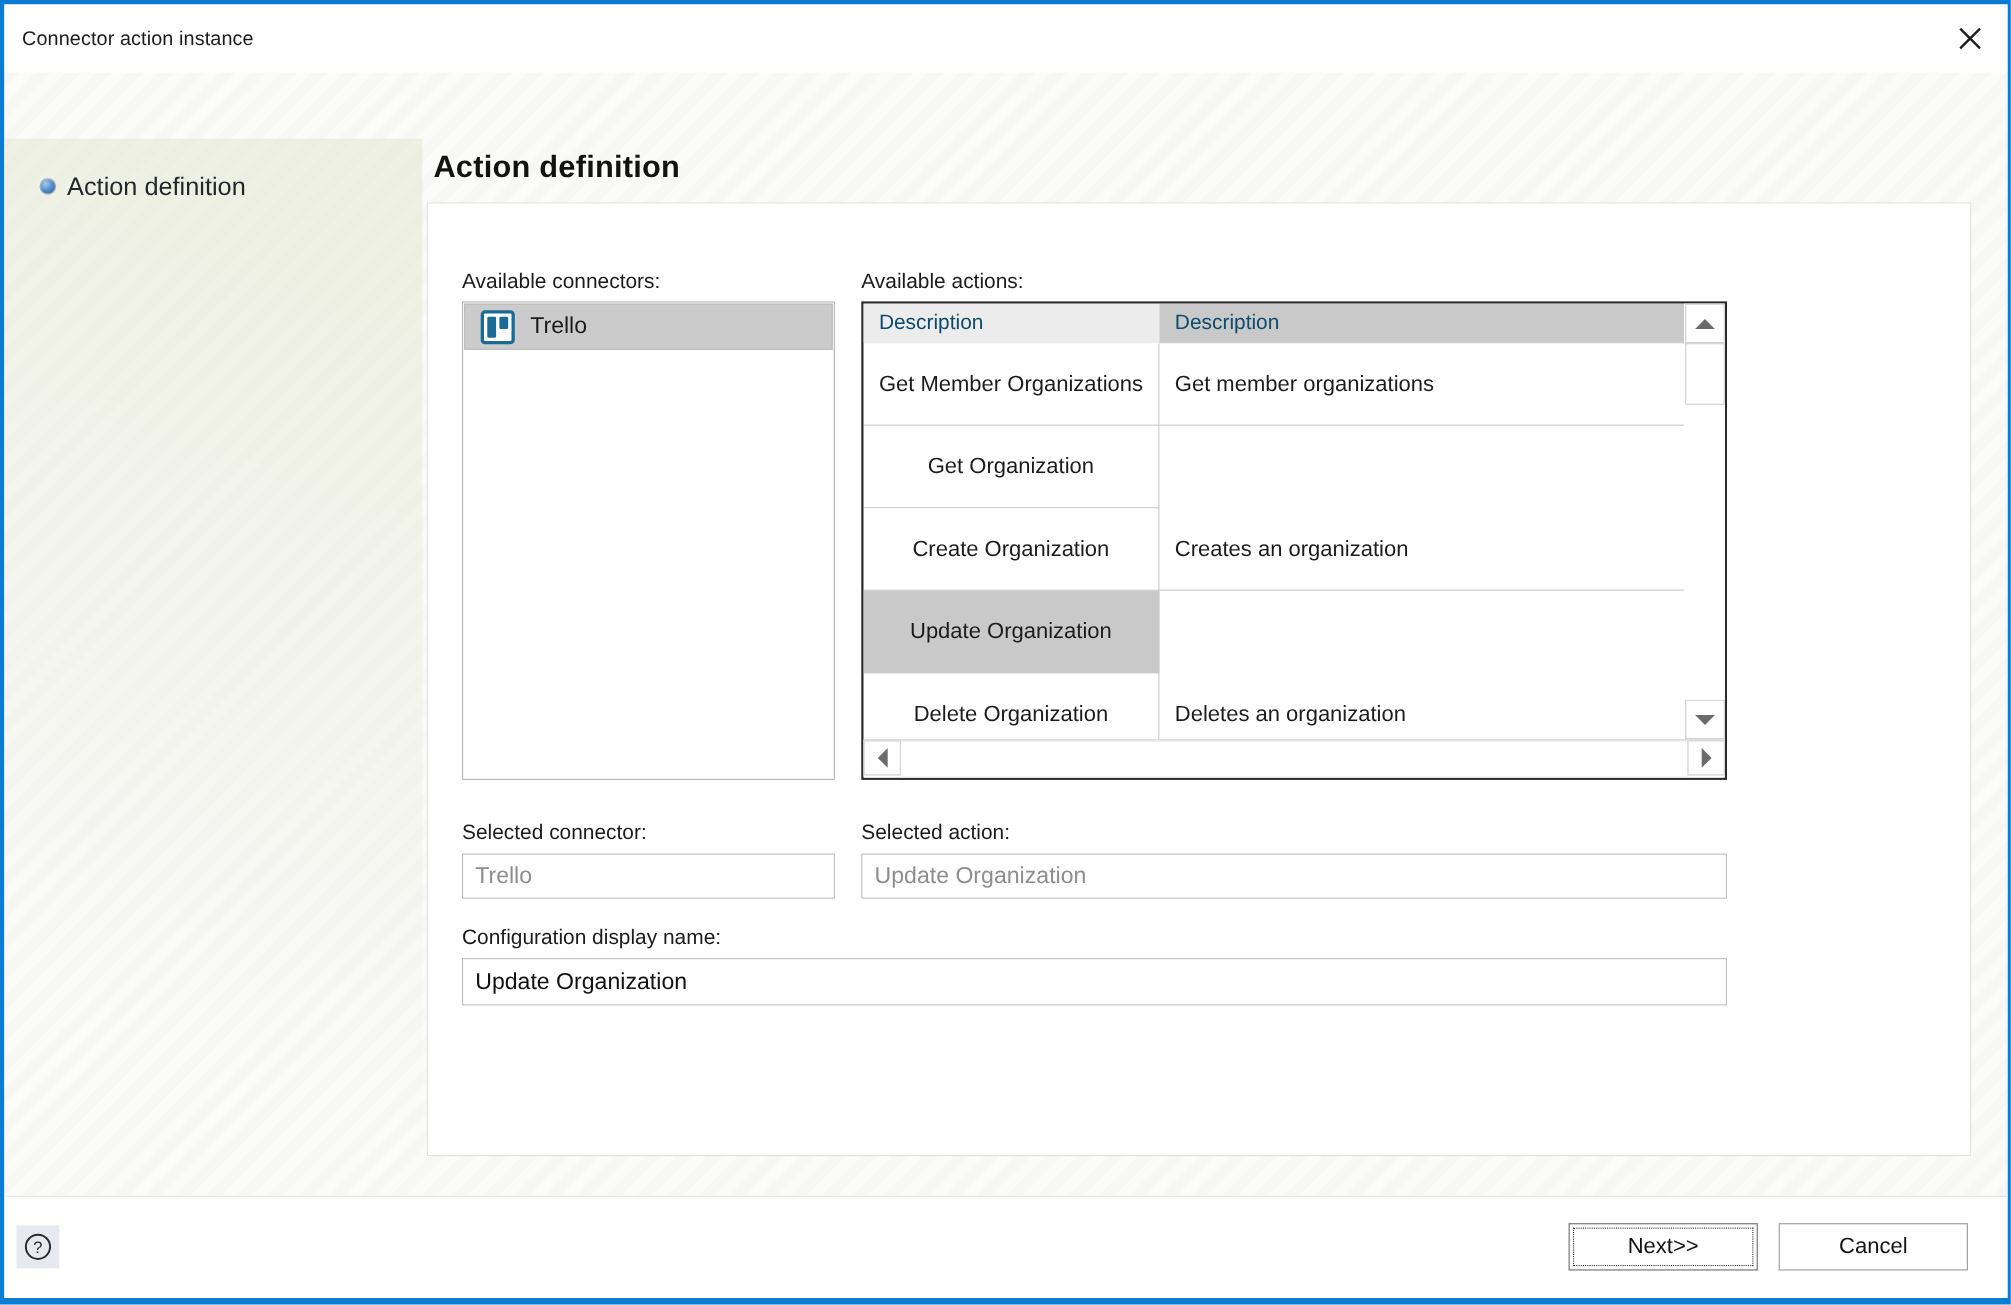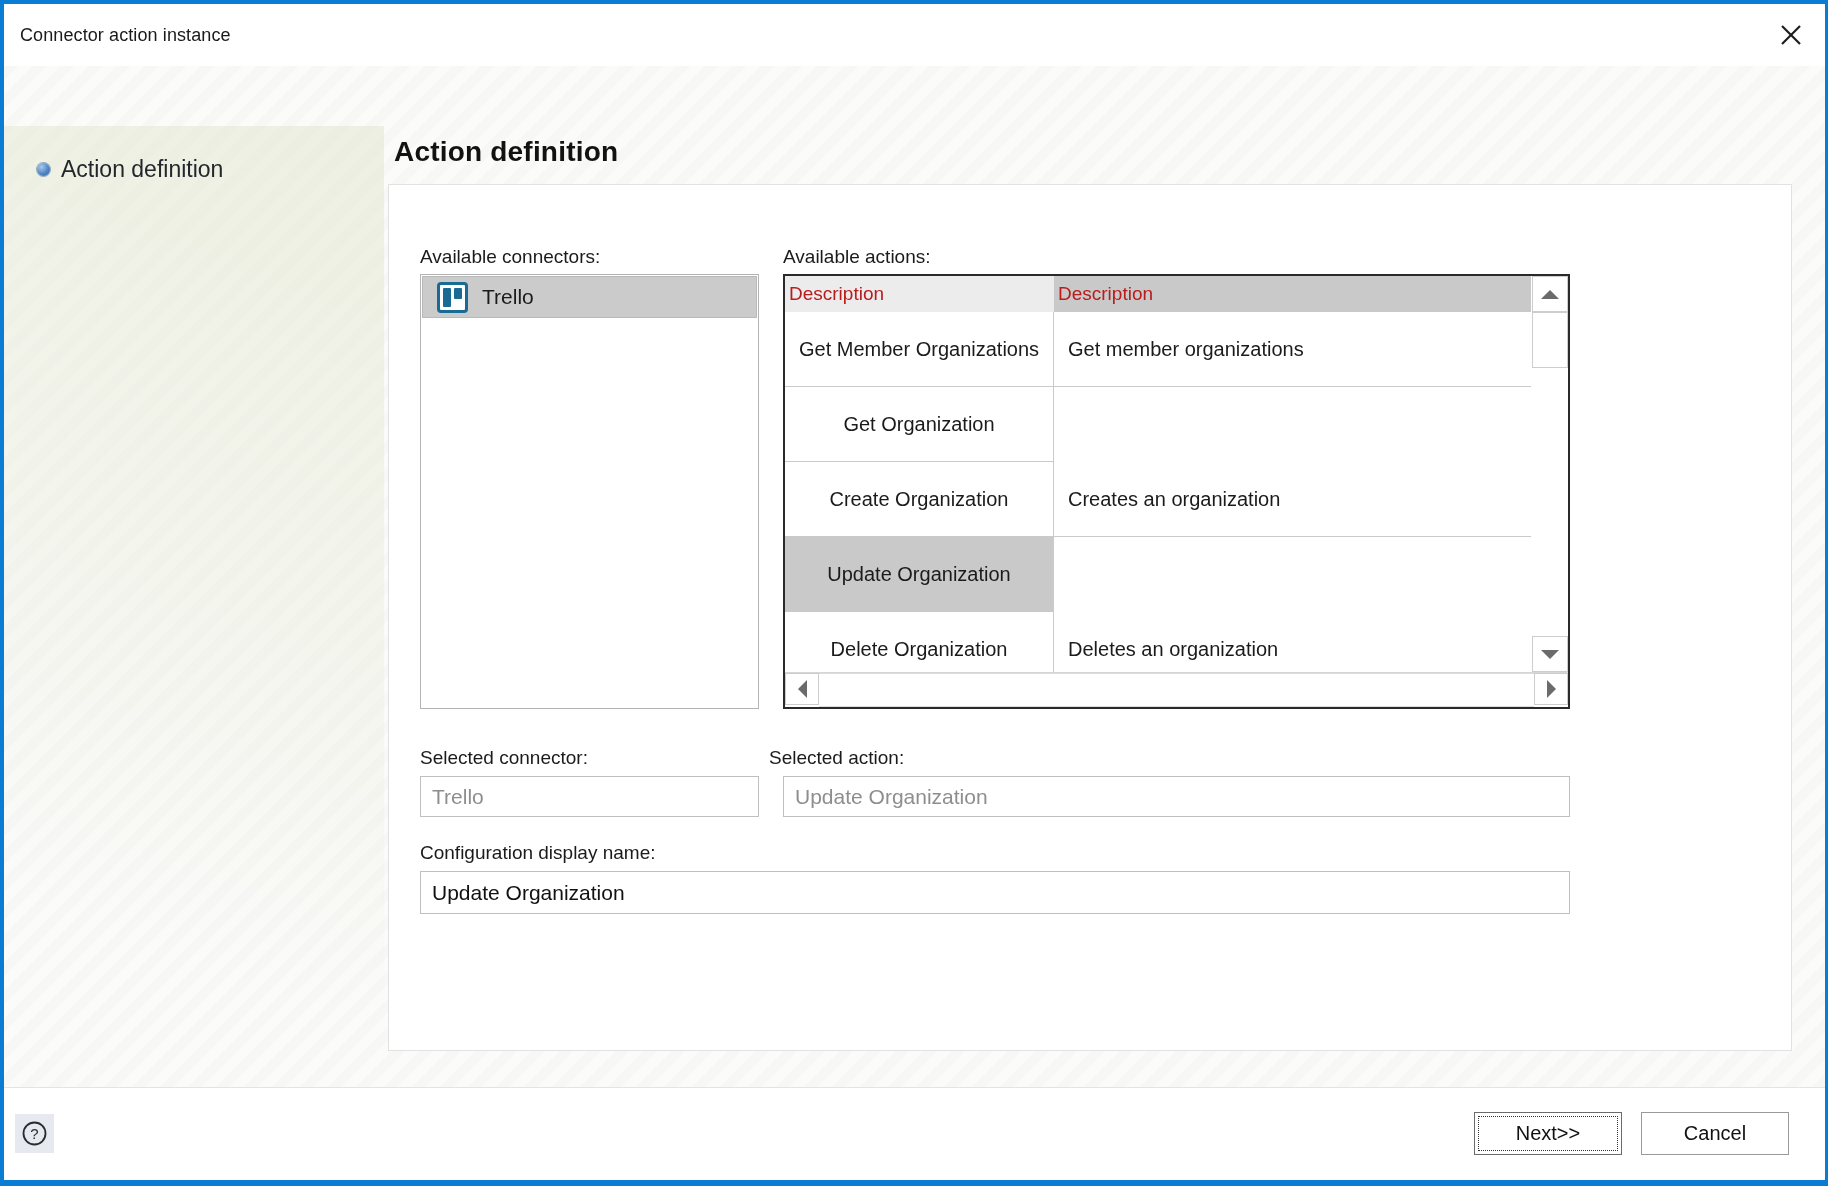--- a/index.html
+++ b/index.html
@@ -236,23 +236,23 @@
   }
   #grid-header {
     display: flex;
     height: 36px;
     min-height: 36px;
     flex: 0 0 auto;
   }
   .hdr {
     display: flex;
     align-items: center;
-    padding-left: 4px;
+    padding-left: 14px;
     font-size: 19px;
-    color: #b91c1c;
+    color: #0c4a6e;
     box-sizing: border-box;
     cursor: default;
   }
   .hdr.c1 { width: 269px; min-width: 269px; background: #ececec; }
   .hdr.c2 { flex: 1 1 auto; background: #c9c9c9; }
   #grid-rows {
     flex: 1 1 auto;
     overflow: hidden;
   }
   .grow {
@@ -353,21 +353,21 @@
     background: #ffffff;
     border: 1px solid #dcdcdc;
     border-left: none;
     border-right: none;
     box-sizing: border-box;
     cursor: default;
   }
 
   
   #sel-connector-label { left: 31px; top: 562px; }
-  #sel-action-label   { left: 380px; top: 562px; }
+  #sel-action-label   { left: 394px; top: 562px; }
   #display-name-label { left: 31px; top: 657px; }
 
   .txtbox {
     position: absolute;
     box-sizing: border-box;
     background: #ffffff;
     border: 1px solid #bfbfbf;
     display: flex;
     align-items: center;
     padding-left: 11px;
@@ -404,21 +404,21 @@
     cursor: default;
   }
   #footer-buttons {
     position: absolute;
     right: 36px;
     top: 24px;
     display: flex;
     gap: 19px;
   }
   .btn {
-    width: 148px;
+    width: 172px;
     height: 43px;
     background: #ffffff;
     border: 1px solid #9a9a9a;
     box-sizing: border-box;
     font-size: 20px;
     color: #111111;
     display: flex;
     align-items: center;
     justify-content: center;
     cursor: default;

